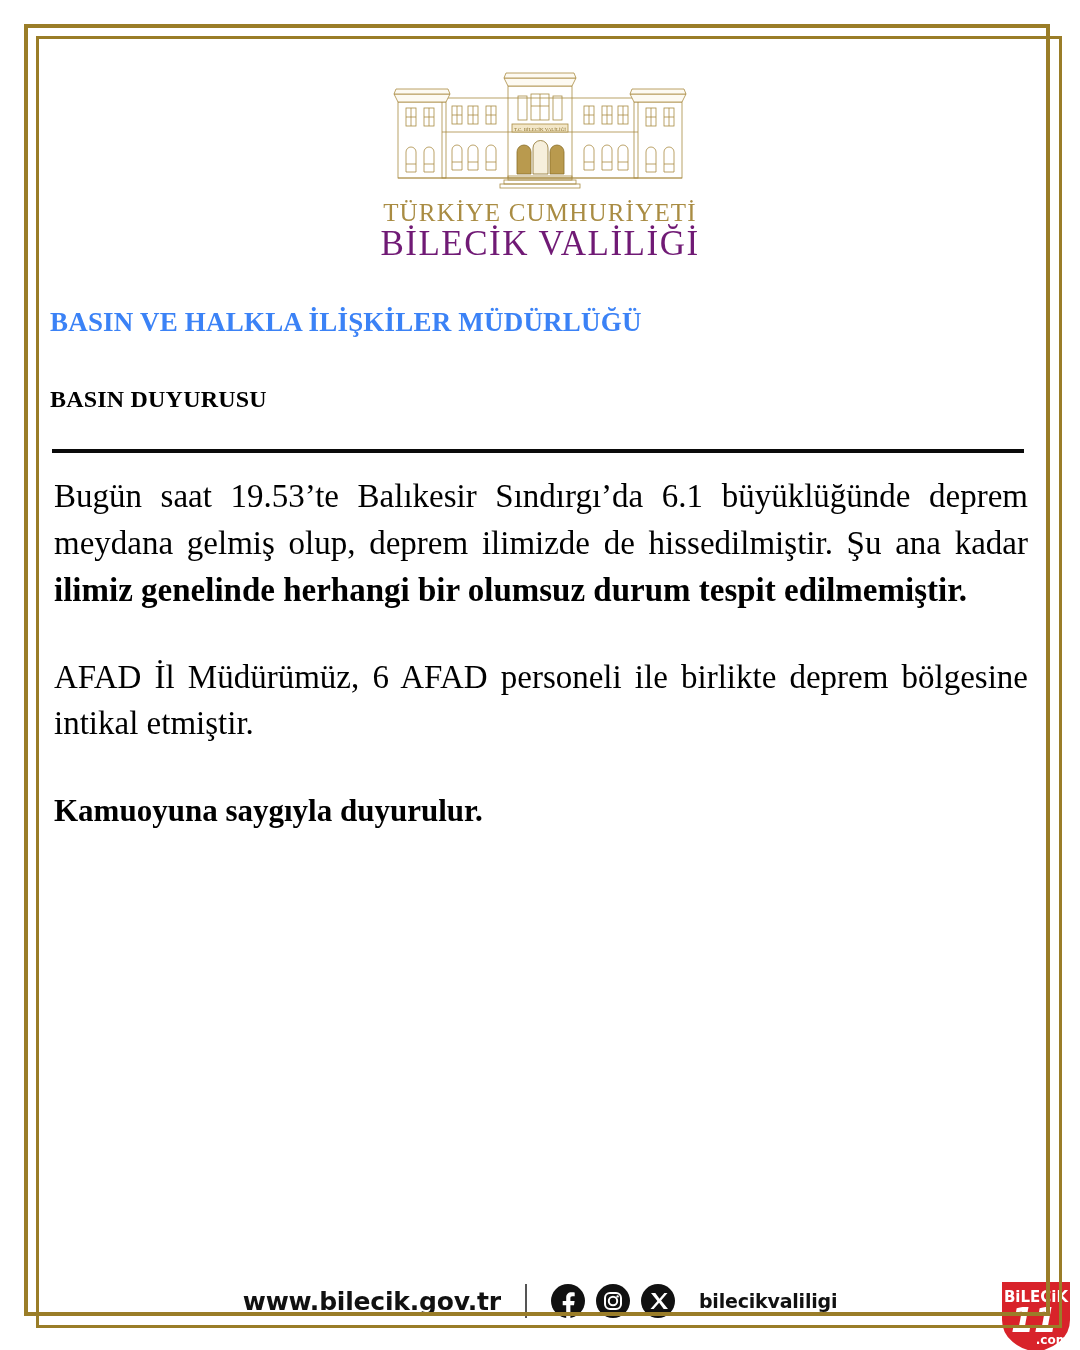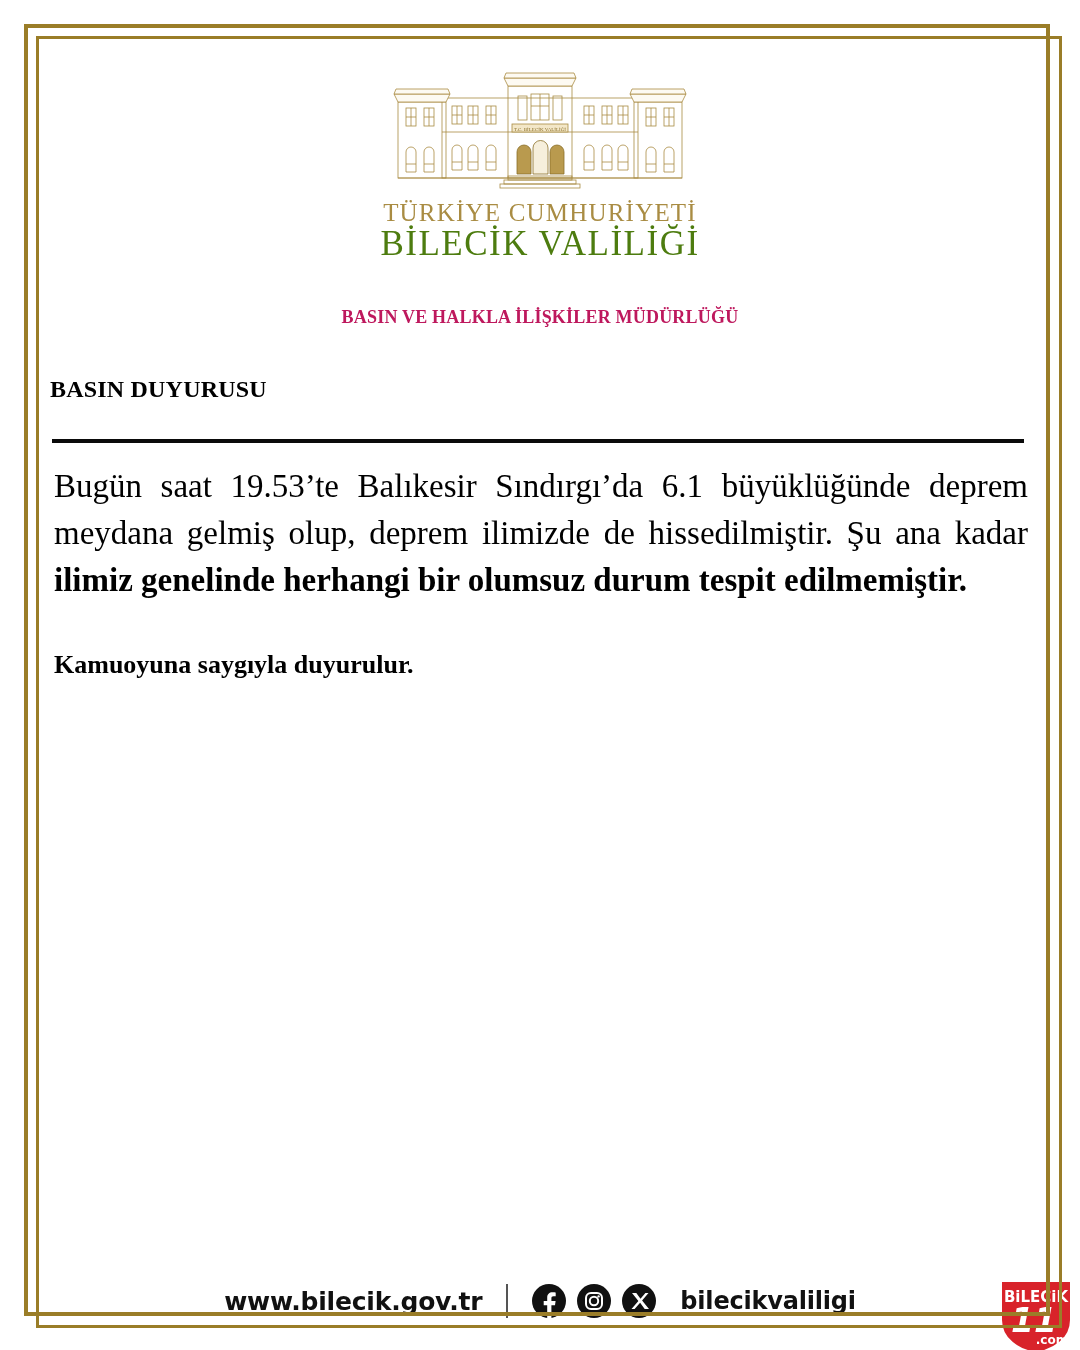--- a/index.html
+++ b/index.html
@@ -64,31 +64,30 @@
     font-family: "Liberation Serif", "DejaVu Serif", serif;
     font-size: 25px;
     letter-spacing: 1.2px;
     color: #a98c43;
     display: block;
   }
   .logo-line2 {
     font-family: "Liberation Serif", "DejaVu Serif", serif;
     font-size: 35px;
     letter-spacing: 1.5px;
-    color: #4d7c0f;
+    color: #701a75;
     display: block;
     margin-top: 1px;
   }
 
   
   .heading-dept {
-    text-align: center;
-    font-weight: bold;
-    font-size: 18px;
-    color: #be185d;
+    font-weight: bold;
+    font-size: 27px;
+    color: #3b82f6;
     margin-top: 46px;
     letter-spacing: 0.2px;
   }
   .heading-sub {
     text-align: left;
     font-weight: bold;
     font-size: 24px;
     color: #000;
     margin-top: 48px;
     letter-spacing: 0.2px;
@@ -110,21 +109,21 @@
     font-size: 33px;
     line-height: 1.42;
     color: #000;
     text-align: justify;
     text-justify: inter-word;
     margin: 0 0 40px 0;
   }
   .para:last-child { margin-bottom: 0; }
   .para .bold { font-weight: bold; }
   .para-closing {
-    font-size: 26px;
+    font-size: 31px;
     font-weight: bold;
     color: #000;
     margin-top: 46px;
   }
 
   
   .footer {
     position: absolute;
     left: 0;
     right: 0;
@@ -149,21 +148,21 @@
   }
   .social-icons {
     display: flex;
     align-items: center;
     gap: 11px;
   }
   .social-icons svg { display: block; }
   .footer-handle {
     font-family: "DejaVu Sans", "Liberation Sans", sans-serif;
     font-weight: bold;
-    font-size: 24px;
+    font-size: 19px;
     color: #111;
     letter-spacing: -0.2px;
     margin-left: 6px;
   }
 
   
   .badge {
     position: absolute;
     right: 2px;
     bottom: 0px;
@@ -295,20 +294,21 @@
   <div class="heading-sub">BASIN DUYURUSU</div>
 
   <hr class="rule">
 
   <div class="body-text">
 
     <p class="para">
       <span>Bugün saat 19.53’te Balıkesir Sındırgı’da 6.1 büyüklüğünde deprem meydana gelmiş olup, deprem ilimizde de hissedilmiştir. Şu ana kadar </span><span class="bold">ilimiz genelinde herhangi bir olumsuz durum tespit edilmemiştir.</span>
     </p>
 
+    <p class="para">AFAD İl Müdürümüz, 6 AFAD personeli ile birlikte deprem bölgesine intikal etmiştir.</p>
 
 
     <p class="para-closing">Kamuoyuna saygıyla duyurulur.</p>
   </div>
 
   <div class="footer">
     <span class="footer-url">www.bilecik.gov.tr</span>
 
     <span class="footer-divider"></span>
 

